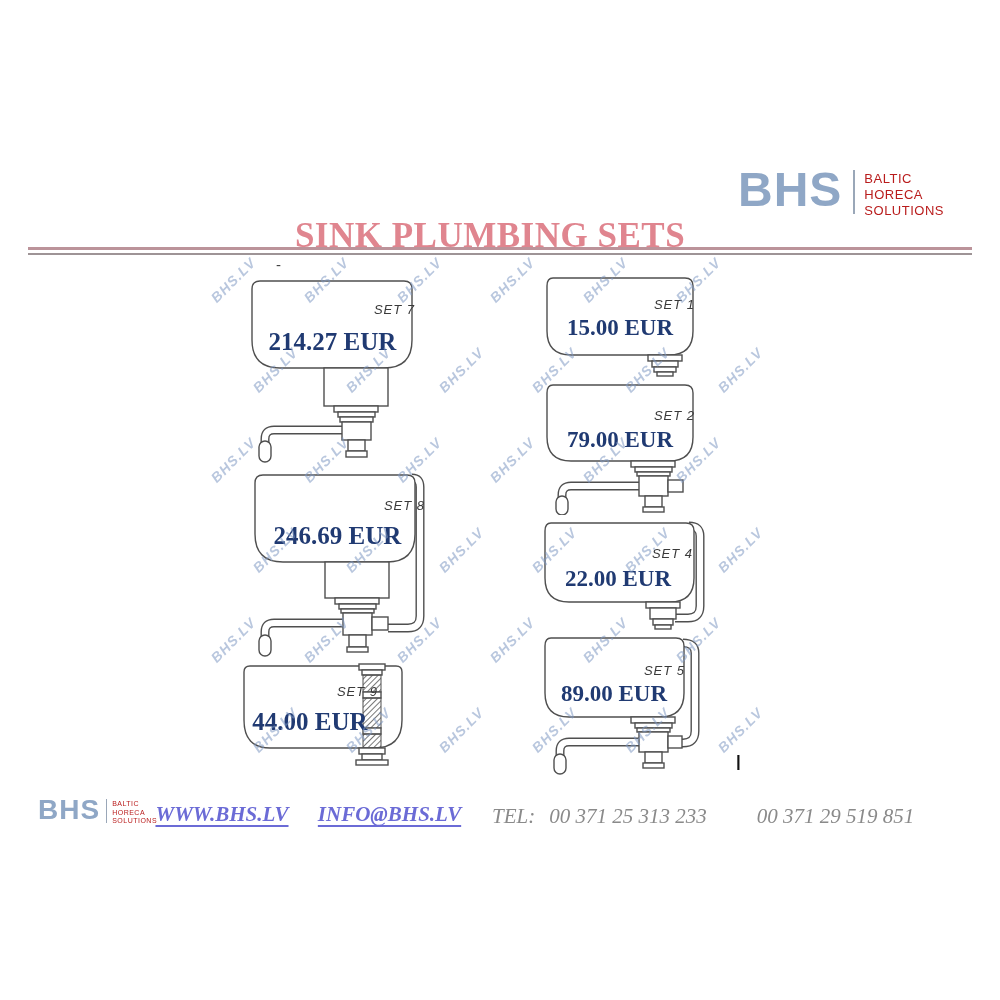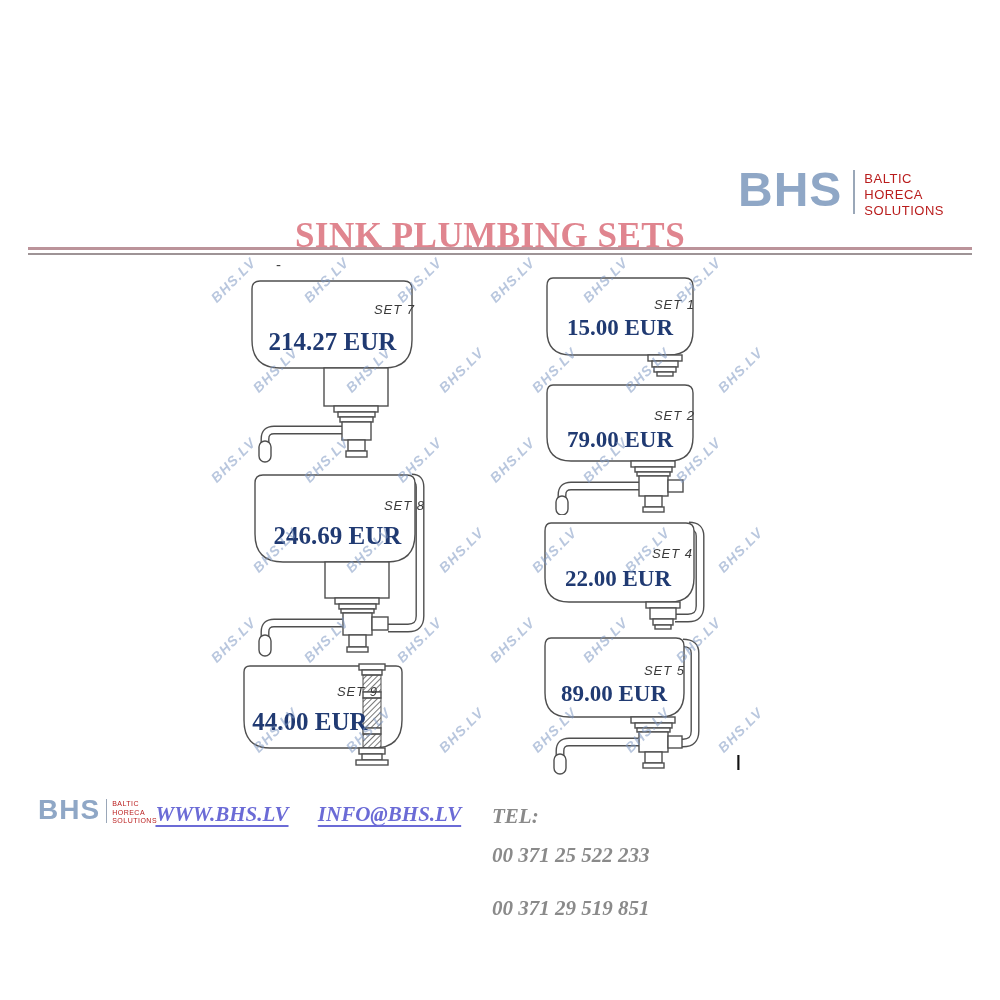--- a/index.html
+++ b/index.html
@@ -66,21 +66,21 @@
   #watermark-layer{position:absolute;left:0;top:0;width:1000px;height:1000px;pointer-events:none;z-index:6;}
   .wm{position:absolute;font-family:"Liberation Sans",sans-serif;font-weight:bold;font-style:italic;
       font-size:14px;color:rgba(128,153,194,0.55);transform:rotate(-45deg);letter-spacing:1px;}
 
   
   .footer-link{position:absolute;top:802px;font-family:"Liberation Serif",serif;font-weight:bold;
     font-style:italic;font-size:21px;color:#6b6bd6;text-decoration:underline;text-underline-offset:4px;cursor:pointer;}
   #website-link{left:152px;width:140px;text-align:center;}
   #email-link{left:312px;width:155px;text-align:center;}
   #phone-block{position:absolute;left:492px;top:804px;display:flex;gap:14px;
-    font-family:"Liberation Serif",serif;font-weight:bold;font-style:italic;font-size:21px;color:#8a8a8a;flex-direction:column;}
+    font-family:"Liberation Serif",serif;font-weight:normal;font-style:italic;font-size:21px;color:#8a8a8a;}
   #phone-block .gap{width:22px;}
 </style>
 </head>
 <body>
 
 <div id="page">
 
   <div class="brand" id="brand-header">
     <div class="brand-name">BHS</div>
     <div class="brand-divider"></div>
@@ -268,18 +268,18 @@
     <div class="brand-tag">
       <div>BALTIC</div>
       <div>HORECA</div>
       <div>SOLUTIONS</div>
     </div>
   </div>
   <a class="footer-link" id="website-link">WWW.BHS.LV</a>
   <a class="footer-link" id="email-link">INFO@BHS.LV</a>
   <div id="phone-block">
     <span>TEL:</span>
-    <span>00 371  25 522 233</span>
+    <span>00 371  25 313 233</span>
     <span class="gap"></span>
     <span>00 371 29 519 851</span>
   </div>
 
 </div>
 
 </body></html>

